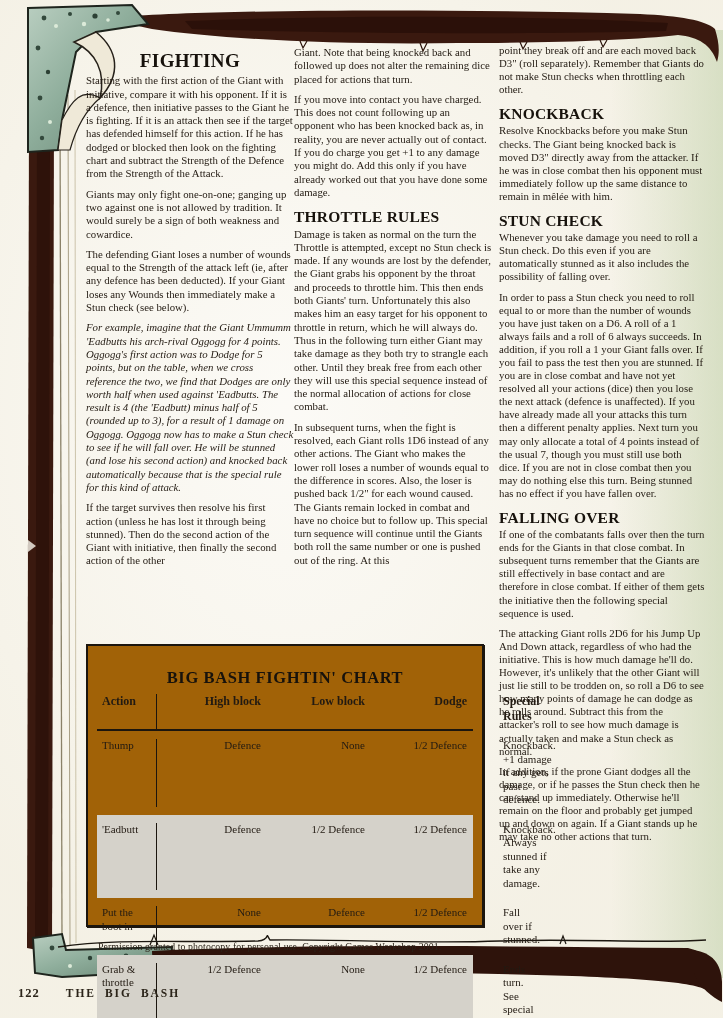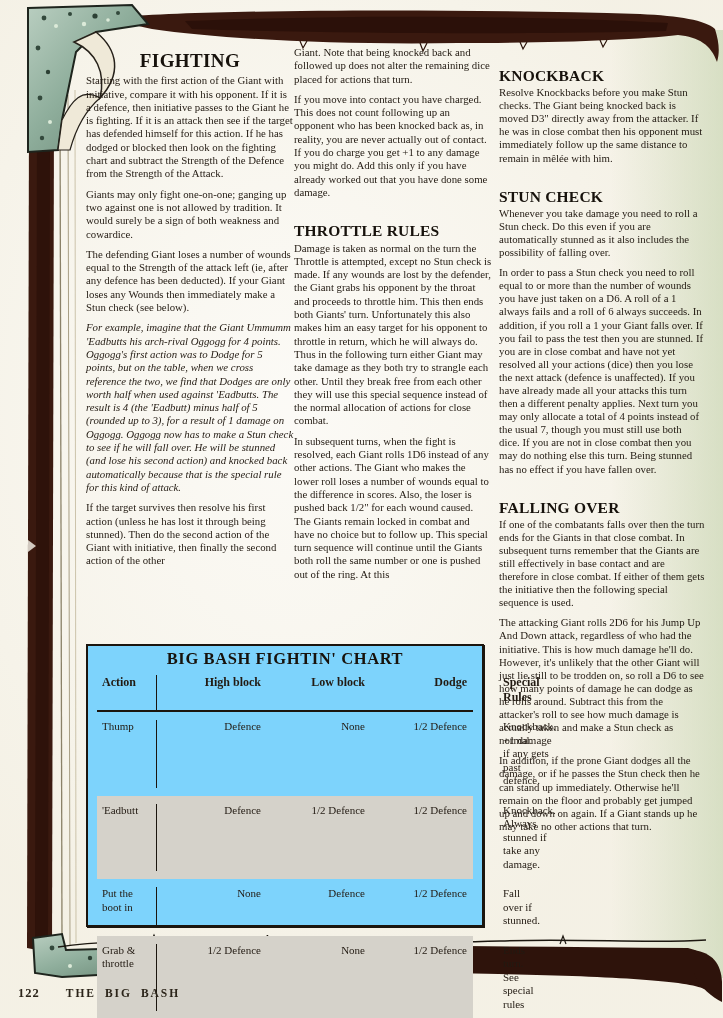--- a/index.html
+++ b/index.html
@@ -28,28 +28,28 @@
   .col2{left:294px;top:46px;width:198px;}
   .col3{left:499px;top:44px;width:206px;line-height:13.1px;}
 
   .h-main{
     font-size:19px;font-weight:bold;text-align:center;
     letter-spacing:0.4px;margin:8px 0 7px 0;color:#17120c;
     font-family:"Liberation Serif", serif;
   }
   .h-sec{
     font-size:15.5px;font-weight:bold;letter-spacing:0.2px;
-    margin:25px 0 4px 0;color:#17120c;
+    margin:11px 0 4px 0;color:#17120c;
   }
   .example{font-style:italic;}
 
   .chart-box{
     position:absolute;left:86px;top:644px;width:398px;height:283px;
-    border:2.5px solid #1b150e;background:#7dd3fc;
-    box-sizing:border-box;padding:1px 9px 0 9px;
+    border:2.5px solid #1b150e;background:#a16207;
+    box-sizing:border-box;padding:20px 9px 0 9px;
     box-shadow:1px 1px 0 #1b150e;
   }
   .chart-title{
     font-size:16.5px;font-weight:bold;text-align:center;
     letter-spacing:0.6px;margin:2px 0 6px 0;color:#17120c;
   }
   .chart-grid{display:block;}
   .chart-row{
     display:grid;
     grid-template-columns:60px 80px 78px 76px 1fr;
@@ -158,20 +158,21 @@
 
     <div class="col col2">
       <p>Giant. Note that being knocked back and followed up does not alter the remaining dice placed for actions that turn.</p>
       <p>If you move into contact you have charged. This does not count following up an opponent who has been knocked back as, in reality, you are never actually out of contact. If you do charge you get +1 to any damage you might do. Add this only if you have already worked out that you have done some damage.</p>
       <div class="h-sec">THROTTLE RULES</div>
       <p>Damage is taken as normal on the turn the Throttle is attempted, except no Stun check is made. If any wounds are lost by the defender, the Giant grabs his opponent by the throat and proceeds to throttle him. This then ends both Giants' turn. Unfortunately this also makes him an easy target for his opponent to throttle in return, which he will always do. Thus in the following turn either Giant may take damage as they both try to strangle each other. Until they break free from each other they will use this special sequence instead of the normal allocation of actions for close combat.</p>
       <p>In subsequent turns, when the fight is resolved, each Giant rolls 1D6 instead of any other actions. The Giant who makes the lower roll loses a number of wounds equal to the difference in scores. Also, the loser is pushed back 1/2" for each wound caused. The Giants remain locked in combat and have no choice but to follow up. This special turn sequence will continue until the Giants both roll the same number or one is pushed out of the ring. At this</p>
     </div>
 
     <div class="col col3">
+      <p>point they break off and are each moved back D3" (roll separately). Remember that Giants do not make Stun checks when throttling each other.</p>
       <div class="h-sec">KNOCKBACK</div>
       <p>Resolve Knockbacks before you make Stun checks. The Giant being knocked back is moved D3" directly away from the attacker. If he was in close combat then his opponent must immediately follow up the same distance to remain in mêlée with him.</p>
       <div class="h-sec">STUN CHECK</div>
       <p>Whenever you take damage you need to roll a Stun check. Do this even if you are automatically stunned as it also includes the possibility of falling over.</p>
       <p>In order to pass a Stun check you need to roll equal to or more than the number of wounds you have just taken on a D6. A roll of a 1 always fails and a roll of 6 always succeeds. In addition, if you roll a 1 your Giant falls over. If you fail to pass the test then you are stunned. If you are in close combat and have not yet resolved all your actions (dice) then you lose the next attack (defence is unaffected). If you have already made all your attacks this turn then a different penalty applies. Next turn you may only allocate a total of 4 points instead of the usual 7, though you must still use both dice. If you are not in close combat then you may do nothing else this turn. Being stunned has no effect if you have fallen over.</p>
       <div class="h-sec">FALLING OVER</div>
       <p>If one of the combatants falls over then the turn ends for the Giants in that close combat. In subsequent turns remember that the Giants are still effectively in base contact and are therefore in close combat. If either of them gets the initiative then the following special sequence is used.</p>
       <p>The attacking Giant rolls 2D6 for his Jump Up And Down attack, regardless of who had the initiative. This is how much damage he'll do. However, it's unlikely that the other Giant will just lie still to be trodden on, so roll a D6 to see how many points of damage he can dodge as he rolls around. Subtract this from the attacker's roll to see how much damage is actually taken and make a Stun check as normal.</p>
       <p>In addition, if the prone Giant dodges all the damage, or if he passes the Stun check then he can stand up immediately. Otherwise he'll remain on the floor and probably get jumped up and down on again. If a Giant stands up he may take no other actions that turn.</p>
     </div>
@@ -228,19 +229,20 @@
           <div class="cell center">1/2 Defence</div>
           <div class="cell special">
             <div>Ends turn.</div>
             <div>See special rules</div>
           </div>
         </div>
 
       </div>
     </div>
 
+    <div class="permission">Permission granted to photocopy for personal use. Copyright Games Workshop 2001.</div>
 
     <div class="page-footer">
       <span class="num">122</span><span class="title">THE BIG BASH</span>
     </div>
 
   </div>
 </div>
 
 </body></html>

